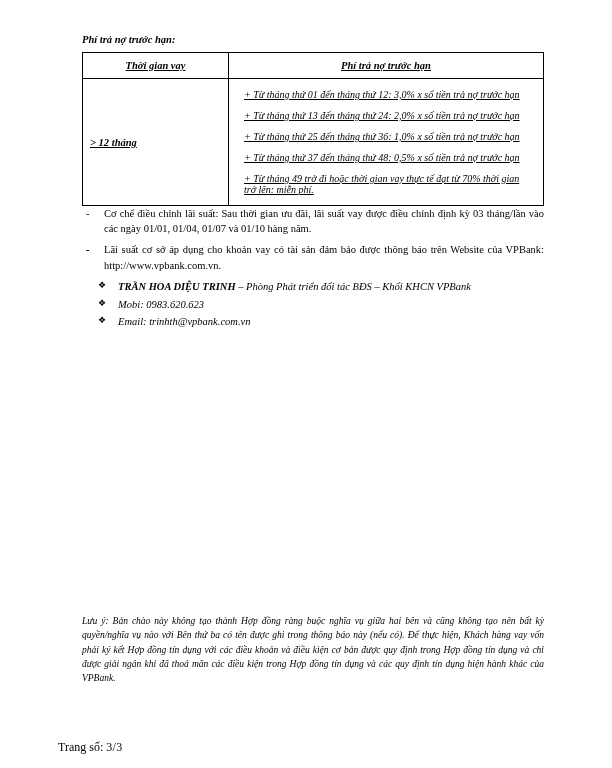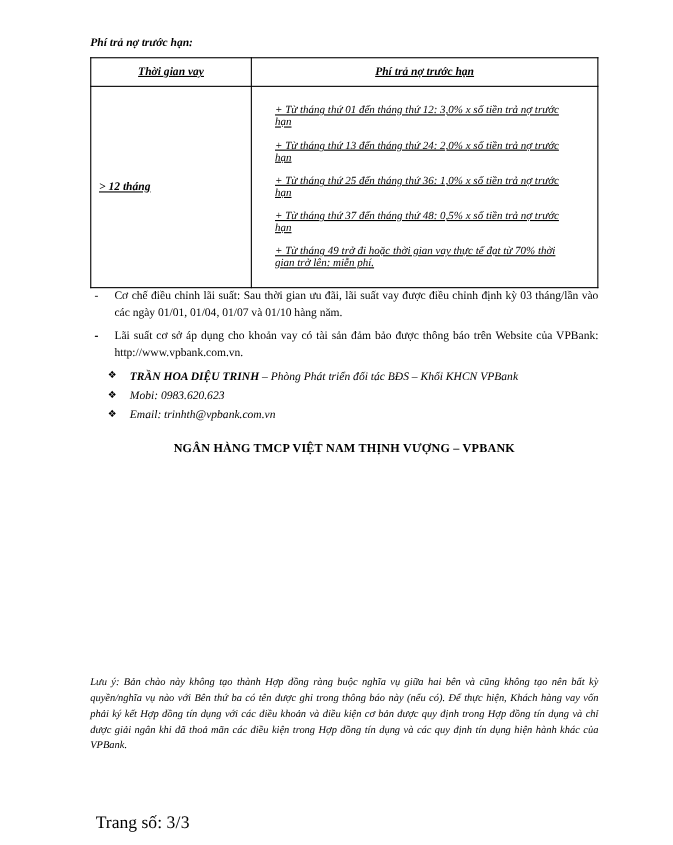--- a/index.html
+++ b/index.html
@@ -59,21 +59,21 @@
     font-weight: bold;
     font-style: italic;
     font-size: 10.5px;
     padding-left: 9px;
     vertical-align: top;
   }
   td.col2 {
     font-style: italic;
     font-size: 10px;
   }
-  td.col2.multi { padding: 11px; }
+  td.col2.multi { padding: 5px; }
   td.col2.multi .line {
     padding: 5px 8px 5px 10px;
     font-style: italic;
   }
   .note-title {
     font-weight: bold;
     font-size: 10.5px;
     margin: 14px 0 6px 0;
   }
   ul.dash {
@@ -143,22 +143,21 @@
     width: 462px;
     font-size: 9.5px;
     font-style: italic;
     line-height: 1.5;
     text-align: justify;
   }
   .footer {
     position: absolute;
     left: 58px;
     top: 740px;
-    font-size: 16px;
-    margin-left: 29px;
+    font-size: 12px;
   }
   .footer .pg { letter-spacing: 0.3px; }
 </style>
 </head>
 <body>
 
 <div class="page">
 
   <div class="content">
 
@@ -208,21 +207,20 @@
         <span class="bullet">❖</span>
         <span>Mobi: 0983.620.623</span>
       </li>
       <li>
         <span class="bullet">❖</span>
         <span>Email: trinhth@vpbank.com.vn</span>
       </li>
     </ul>
 
 
-    <p class="bank-line">NGÂN HÀNG TMCP VIỆT NAM THỊNH VƯỢNG – VPBANK</p>
 
   </div>
 
   <div class="disclaimer">Lưu ý: Bản chào này không tạo thành Hợp đồng ràng buộc nghĩa vụ giữa hai bên và cũng không tạo nên bất kỳ quyền/nghĩa vụ nào với Bên thứ ba có tên được ghi trong thông báo này (nếu có). Để thực hiện, Khách hàng vay vốn phải ký kết Hợp đồng tín dụng với các điều khoản và điều kiện cơ bản được quy định trong Hợp đồng tín dụng và chỉ được giải ngân khi đã thoả mãn các điều kiện trong Hợp đồng tín dụng và các quy định tín dụng hiện hành khác của VPBank.</div>
 
   <div class="footer">
     <span>Trang số:</span>
     <span class="pg">3/3</span>
   </div>
 

